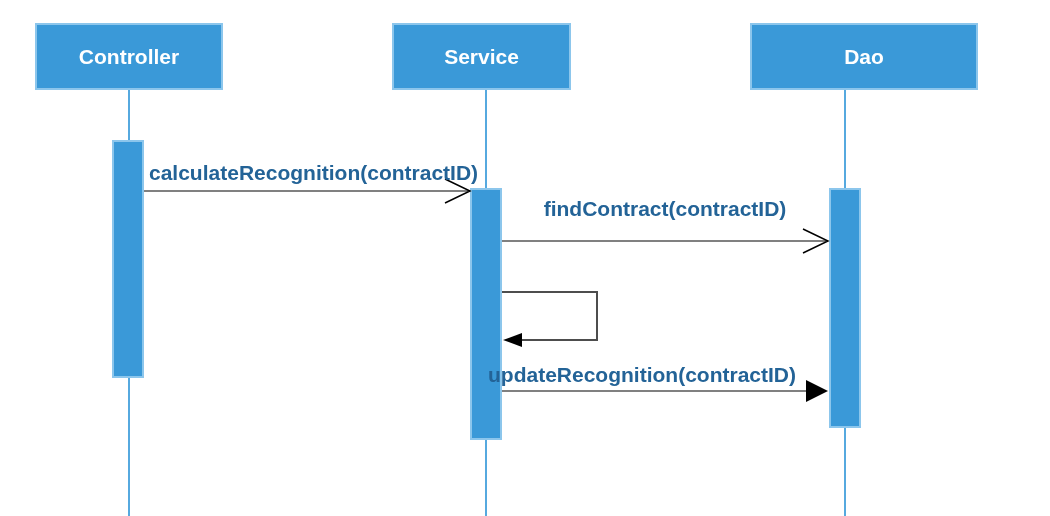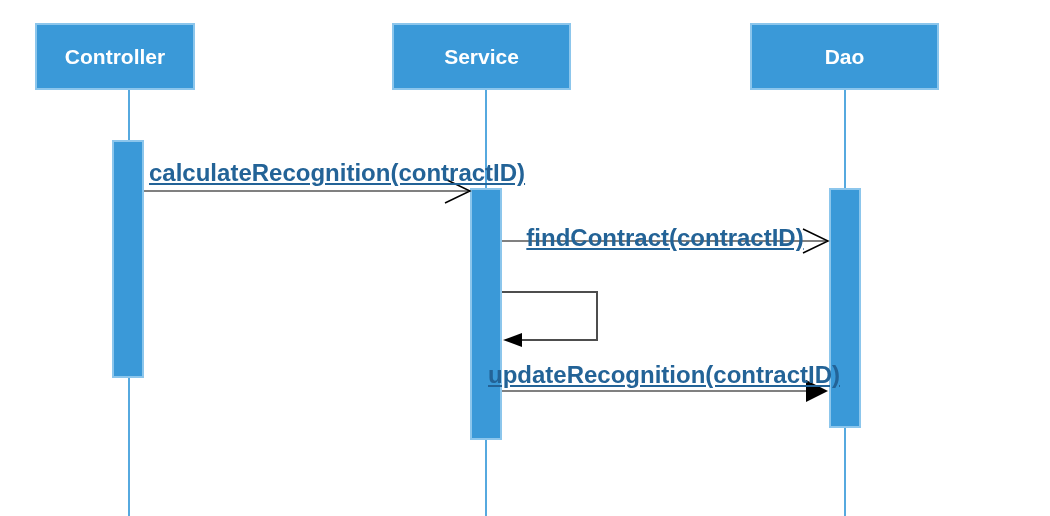--- a/index.html
+++ b/index.html
@@ -44,28 +44,27 @@
     left: 0;
     top: 0;
     pointer-events: none;
   }
   .shaft { stroke: var(--message-line, #808080); stroke-width: 2; }
   .loop { stroke: var(--self-loop-line, #4d4d4d); stroke-width: 2; fill: none; }
   .head-open { stroke: var(--arrowhead, #000000); stroke-width: 1.5; fill: none; }
   .head-filled { fill: var(--arrowhead, #000000); stroke: none; }
   .msg-label {
     position: absolute;
-    font-size: 24px;
+    font-size: 21px;
     line-height: 24px;
     font-weight: bold;
     color: var(--message-text, #236397);
     white-space: nowrap;
-    text-decoration: underline;
   }
-  .msg-label.centered { text-align: center; white-space: normal; margin-top: 29px; }
+  .msg-label.centered { text-align: center; white-space: normal; }
 </style>
 </head>
 <body>
 
 <div class="canvas">
 
   <div class="lifeline" style="left:128px;"></div>
   <div class="lifeline" style="left:485px;"></div>
   <div class="lifeline" style="left:844px;"></div>
 
@@ -81,27 +80,27 @@
     <line class="shaft" x1="502" y1="241" x2="826" y2="241"></line>
     <path class="head-open" d="M803,229 L828,241 L803,253"></path>
 
     <polyline class="loop" points="502,292 597,292 597,340 506,340"></polyline>
     <polygon class="head-filled" points="503,340 522,333 522,347"></polygon>
 
     <line class="shaft" x1="502" y1="391" x2="808" y2="391"></line>
     <polygon class="head-filled" points="828,391 806,380 806,402"></polygon>
   </svg>
 
-  <div class="actor" style="left:35px; width:160px;">
+  <div class="actor" style="left:35px; width:188px;">
     <span>Controller</span>
   </div>
   <div class="actor" style="left:392px; width:179px;">
     <span>Service</span>
   </div>
-  <div class="actor" style="left:750px; width:189px;">
+  <div class="actor" style="left:750px; width:228px;">
     <span>Dao</span>
   </div>
 
   <div class="msg-label" style="left:149px; top:161px;">calculateRecognition(contractID)</div>
   <div class="msg-label centered" style="left:502px; top:197px; width:326px;">findContract(contractID)</div>
   <div class="msg-label" style="left:488px; top:363px;">updateRecognition(contractID)</div>
 
 </div>
 
 </body></html>

